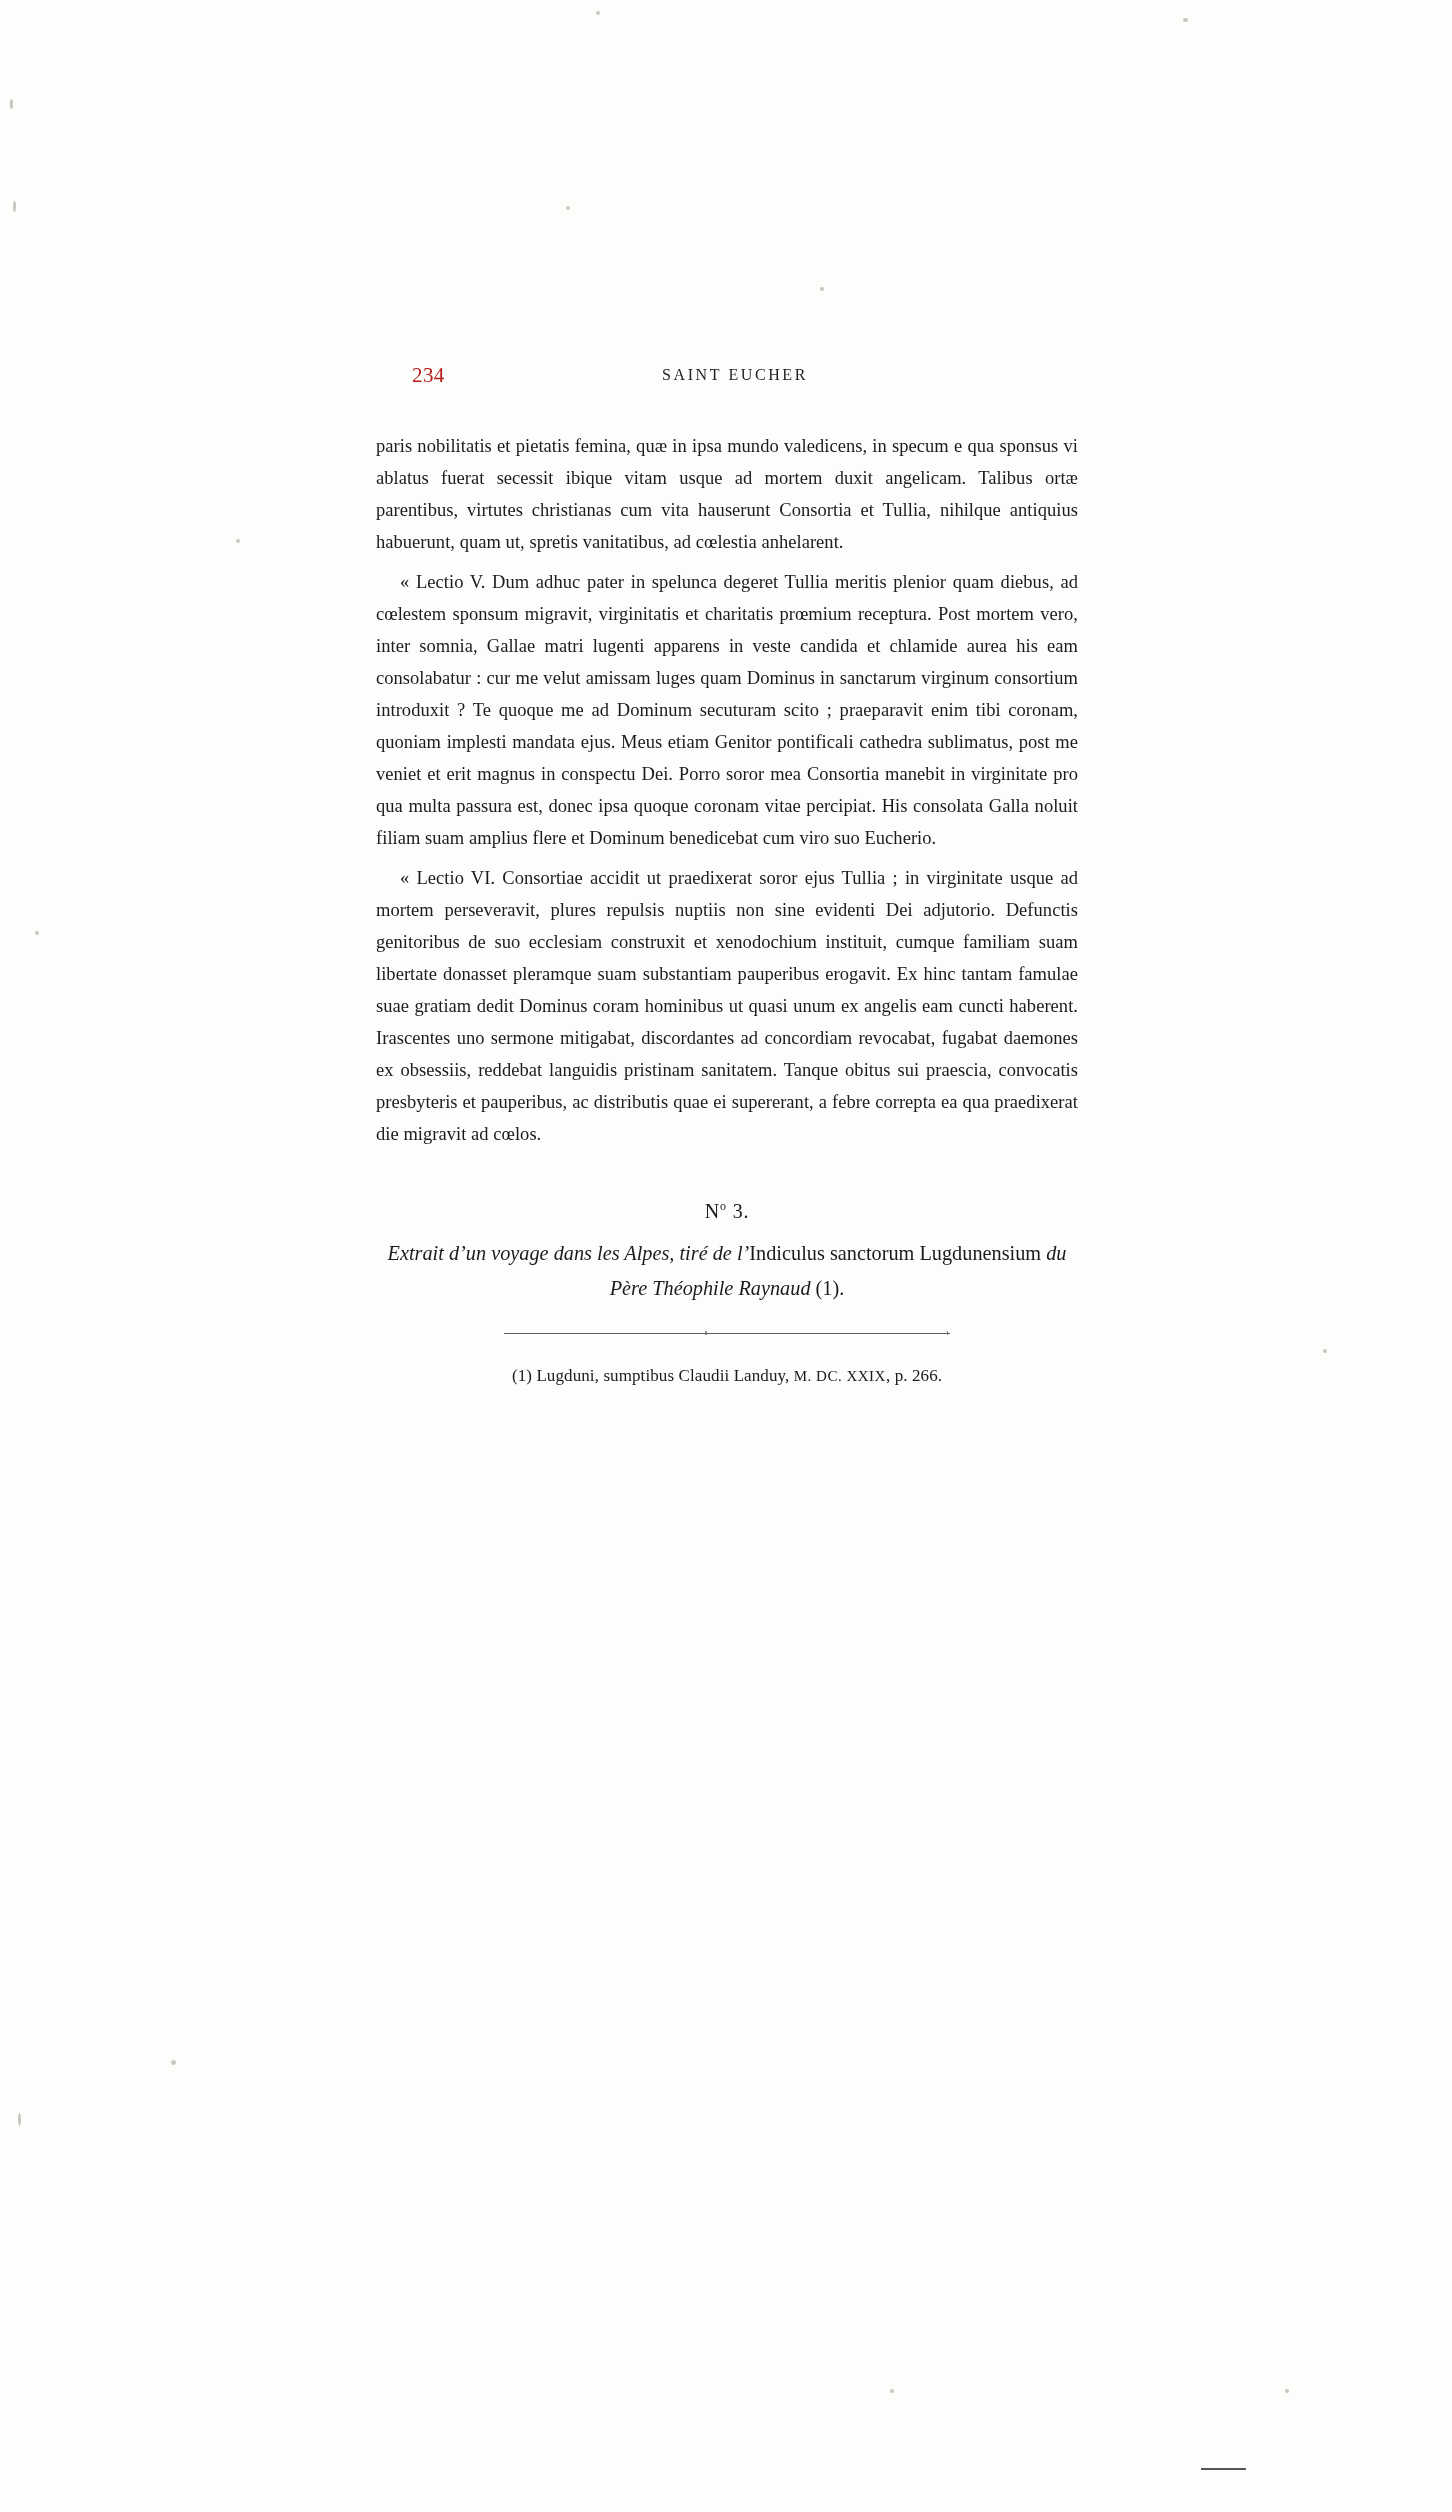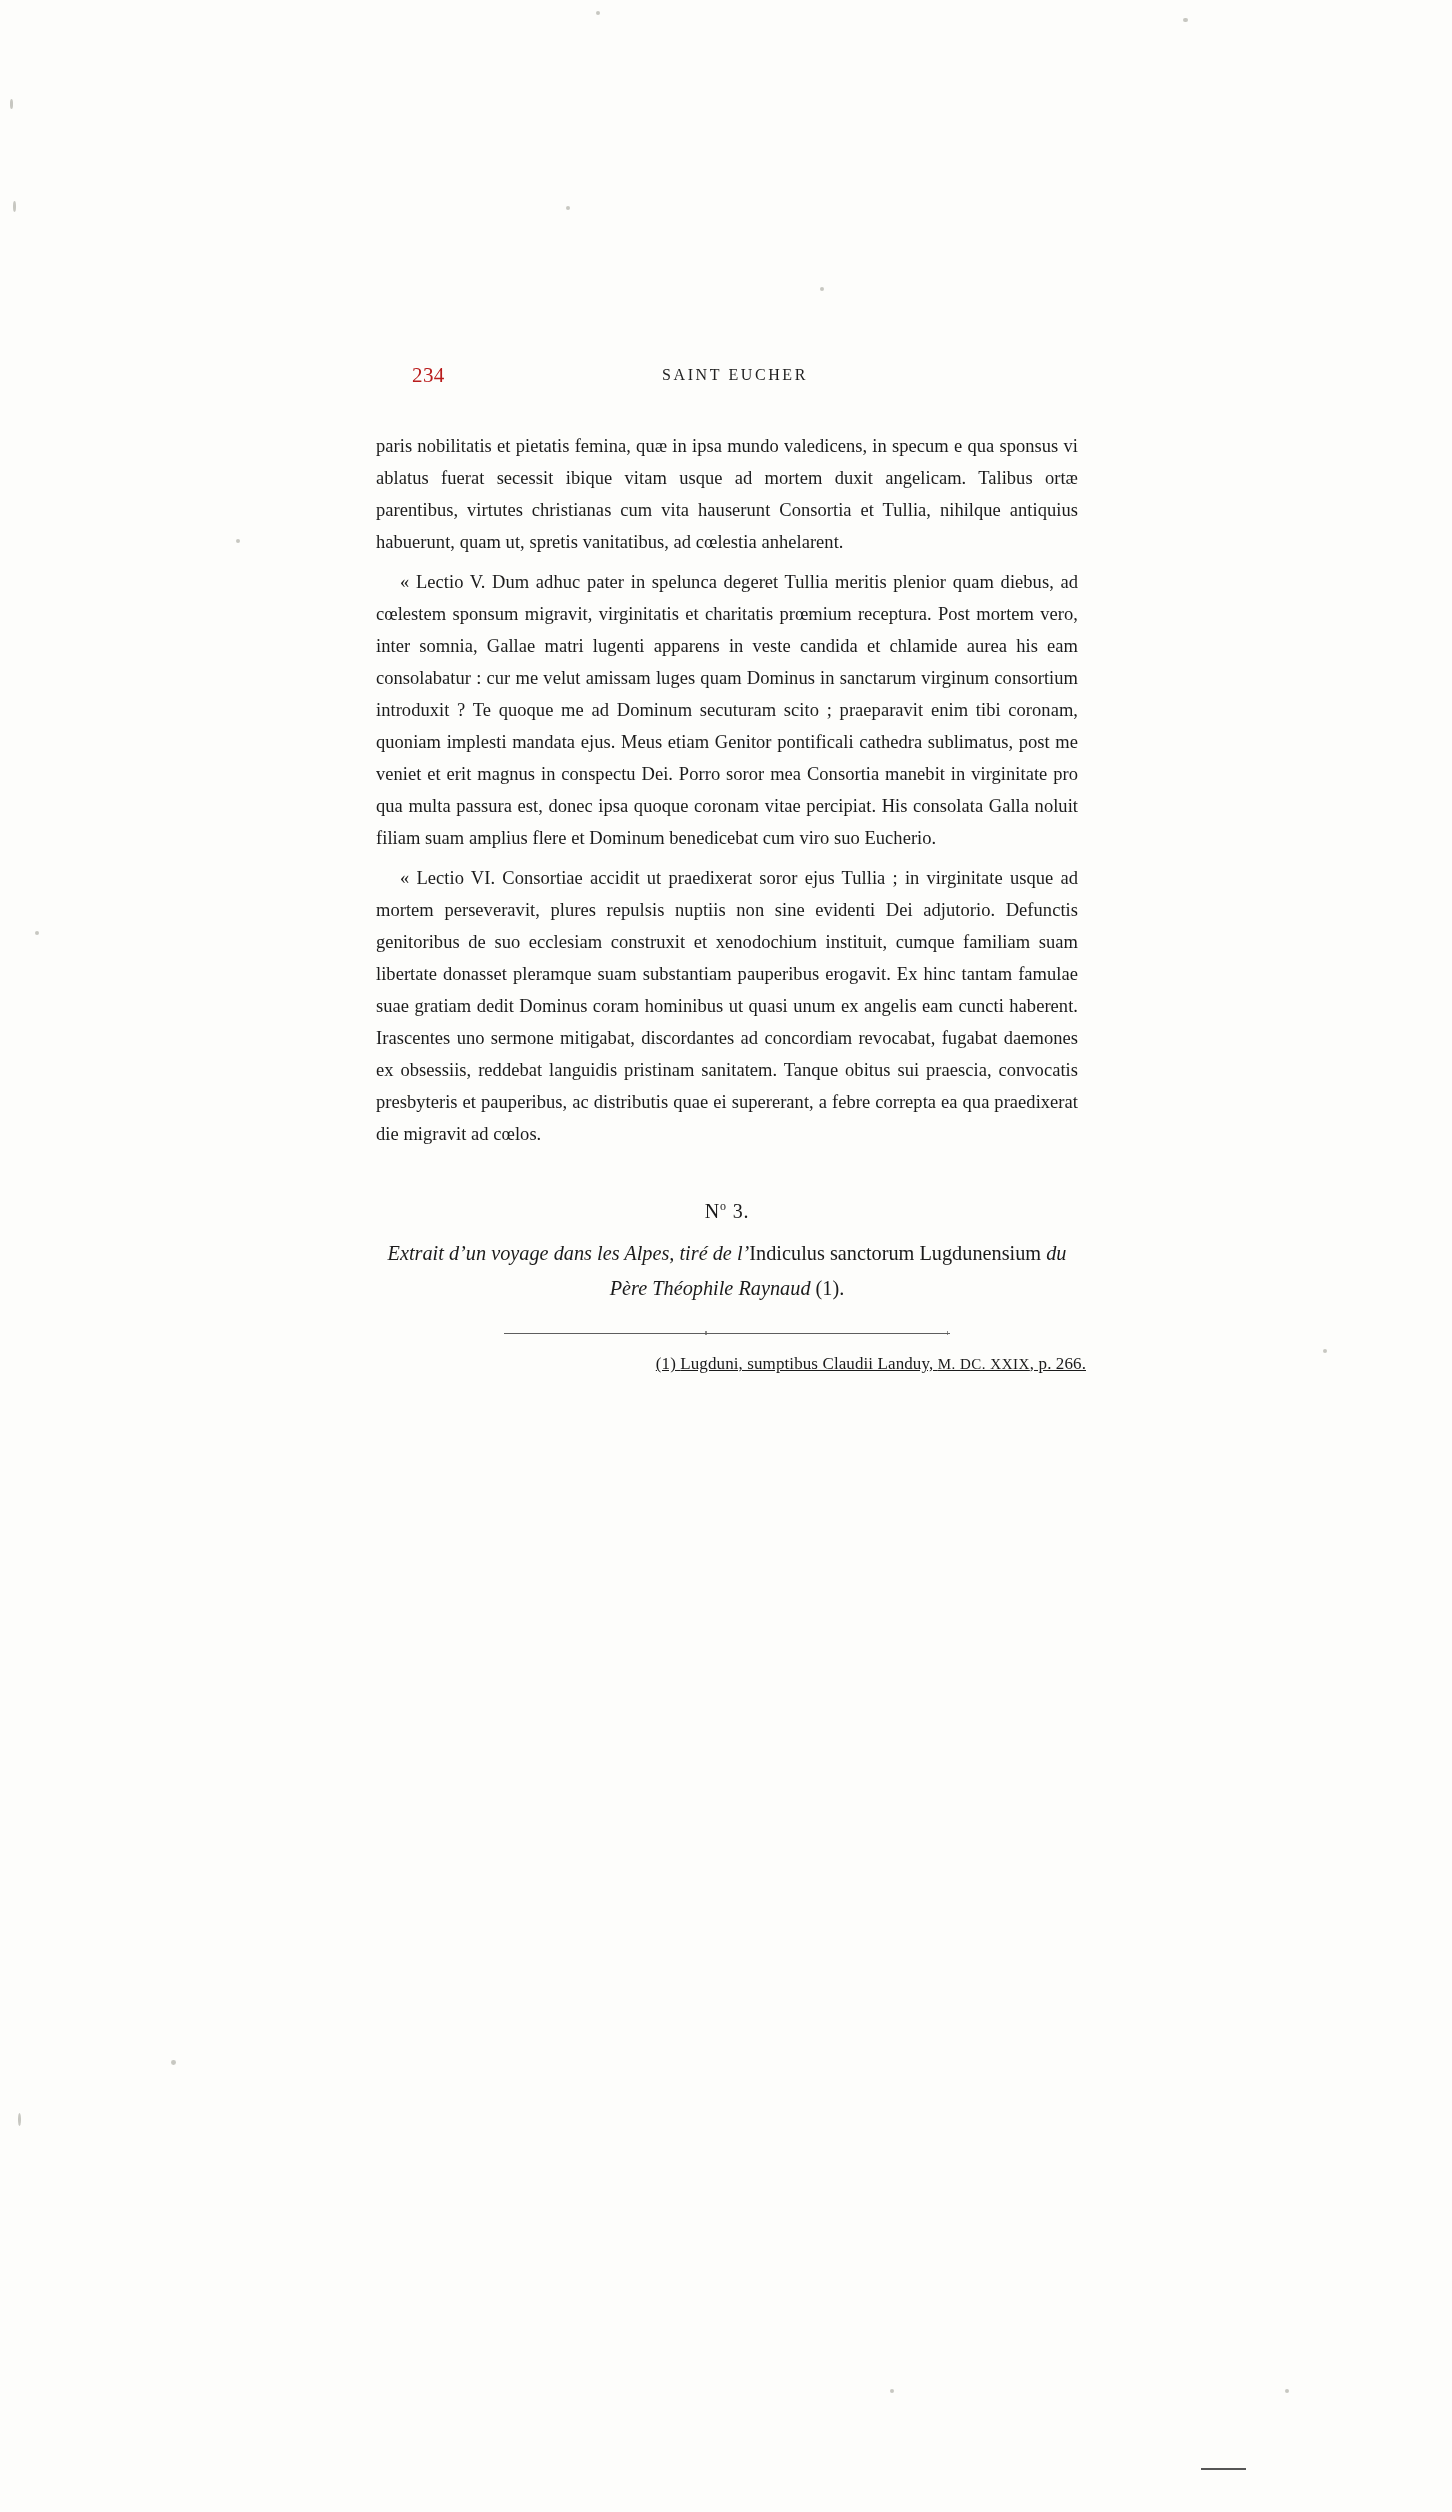--- a/index.html
+++ b/index.html
@@ -105,25 +105,24 @@
     content: "";
     position: absolute;
     top: -1.6px;
     width: 1.6px; height: 4px;
     background: #2a2a2a;
     opacity: .7;
   }
   .footnote-rule::before { left: 201px; }
   .footnote-rule::after  { right: 1.6px; }
   .footnote {
-    margin-top: 21px;
-    text-align: right;
+    margin-top: 33px;
+    text-align: center;
     font-size: 17px;
     letter-spacing: 0.1px;
-    text-decoration: underline;
   }
   .sc { font-variant: small-caps; font-size: 15px; letter-spacing: 0.5px; }
   .bottom-mark {
     position: absolute;
     left: 1201px;
     top: 2468px;
     width: 45px;
     height: 1.6px;
     background: #2c2c2c;
     opacity: .8;

